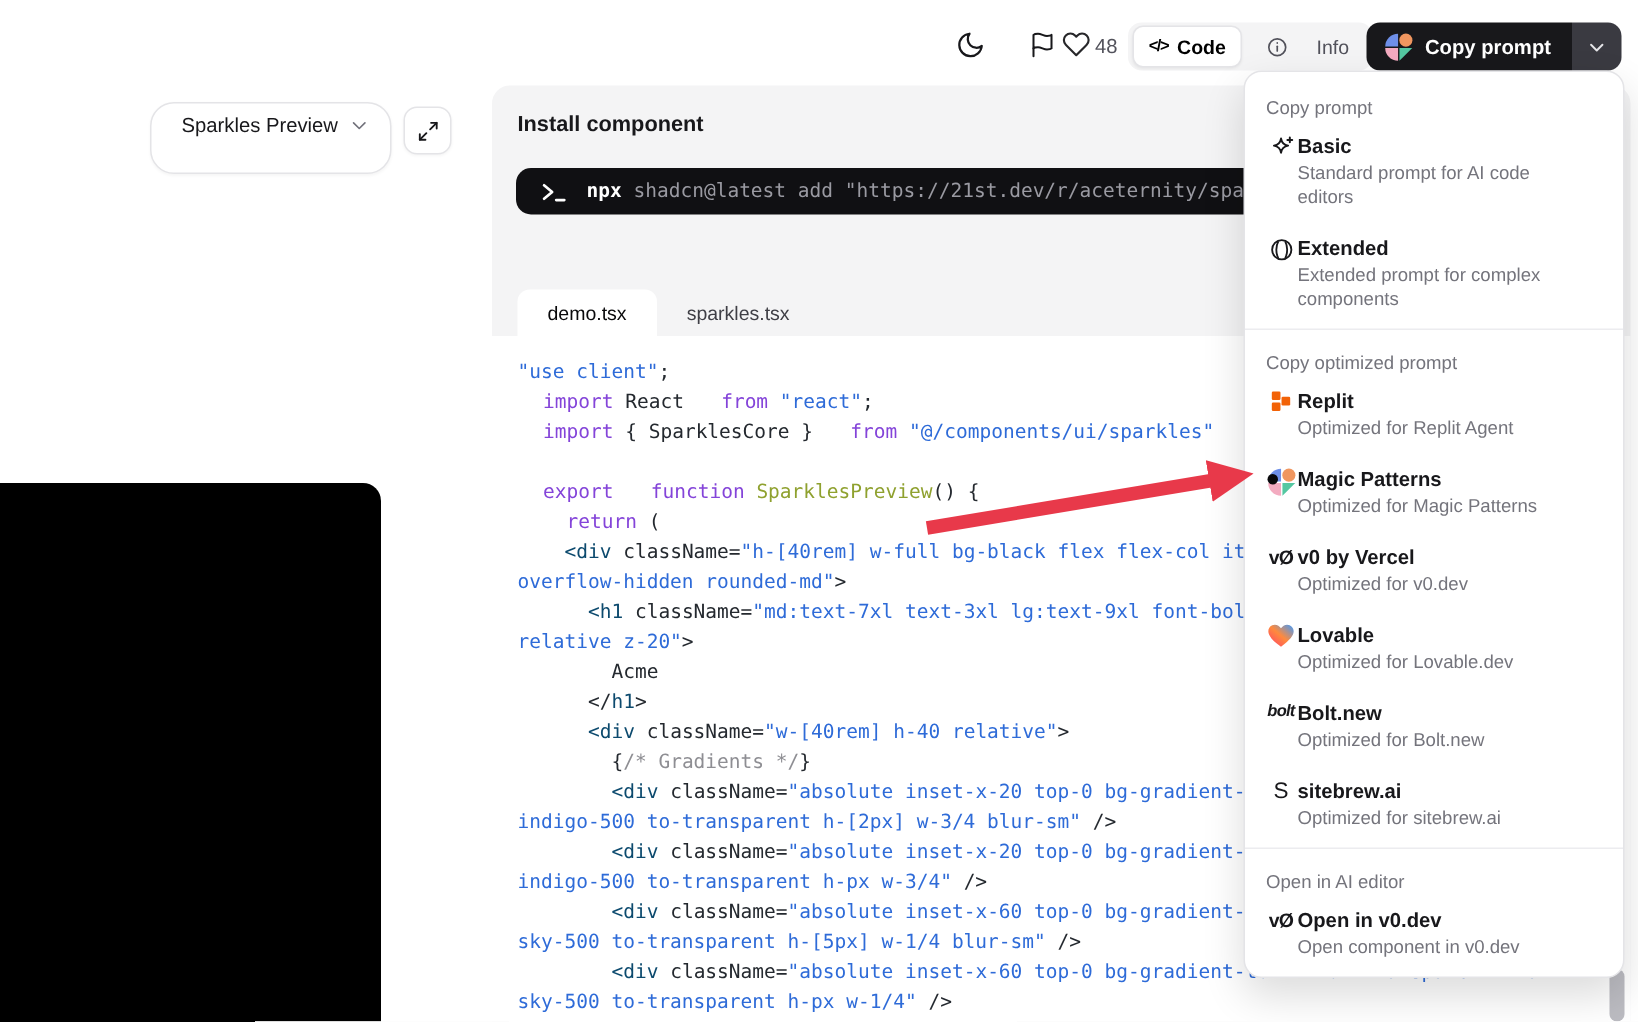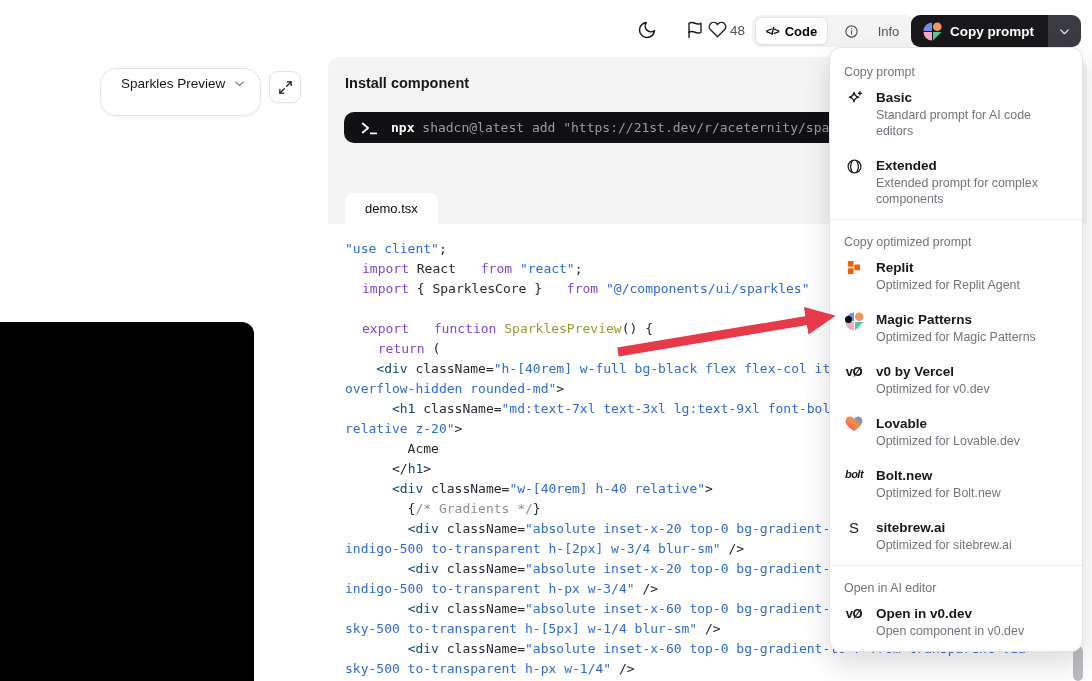--- a/index.html
+++ b/index.html
@@ -75,21 +75,21 @@
                   background:#bcbcc2; border-radius:5px; }
 
   
   .menu { position:absolute; left:829px; top:47px; width:254px; background:#fff;
           border:1px solid #e4e4e7; border-radius:12px;
           box-shadow:0 12px 28px rgba(0,0,0,.14); z-index:10; overflow:hidden; }
   .menu-section { padding-bottom:2px; }
   .menu-section + .menu-section { border-top:1px solid #ececef; }
   .menu-label { padding:14px 14px 0; font-size:12.4px; line-height:17px; color:#74747c; }
   .menu-section:first-child .menu-label { padding-top:16px; }
-  .menu-item { position:relative; display:flex; gap:12px; padding:8px 14px 10px;
+  .menu-item { position:relative; display:flex; gap:1px; padding:8px 14px 10px;
                cursor:pointer; }
   .mi-iconcol { width:20px; flex:none; display:flex;
                 justify-content:center; align-items:flex-start; padding-top:1px; }
   .mi-title { font-size:13.5px; line-height:18px; font-weight:700; color:#18181b; }
   .mi-desc  { font-size:12.4px; line-height:16px; color:#74747c; max-width:172px; }
   .sel-dot { position:absolute; left:15px; top:13px; width:7px; height:7px;
              border-radius:50%; background:#09090b; }
   .bolt-glyph { font-style:italic; font-weight:800; font-size:11px; letter-spacing:-0.5px; }
   .sitebrew-glyph { font-weight:500; font-size:15px; line-height:15px; }
   .v0-glyph { font-weight:700; font-size:13px; line-height:15px; letter-spacing:-0.5px; }
@@ -192,20 +192,21 @@
           <polyline points="3,3 9,8 3,13"></polyline>
           <line x1="12" y1="14" x2="18" y2="14"></line>
         </svg>
     </span>
     <span class="term-text term-npx">npx</span>
     <span class="term-text term-rest"> shadcn@latest add "https://21st.dev/r/aceternity/sparkles"</span>
   </div>
 
   <div class="tabs">
     <button class="tab active">demo.tsx</button>
+    <button class="tab">sparkles.tsx</button>
   </div>
 
   <div class="code-area">
     <div class="code-pre" id="code-pre">
         <div class="code-line"><span class="tok-s">"use client"</span><span class="tok-p">;</span></div>
         <div class="code-line"><span class="tok-k">import</span><span class="tok-p"> React </span><span class="tok-k">from</span><span class="tok-p"> </span><span class="tok-s">"react"</span><span class="tok-p">;</span></div>
         <div class="code-line"><span class="tok-k">import</span><span class="tok-p"> { SparklesCore } </span><span class="tok-k">from</span><span class="tok-p"> </span><span class="tok-s">"@/components/ui/sparkles"</span></div>
         <div class="code-line">&nbsp;</div>
         <div class="code-line"><span class="tok-k">export</span><span class="tok-p"> </span><span class="tok-k">function</span><span class="tok-p"> </span><span class="tok-f">SparklesPreview</span><span class="tok-p">() {</span></div>
         <div class="code-line"><span class="tok-p">  </span><span class="tok-k">return</span><span class="tok-p"> (</span></div>

